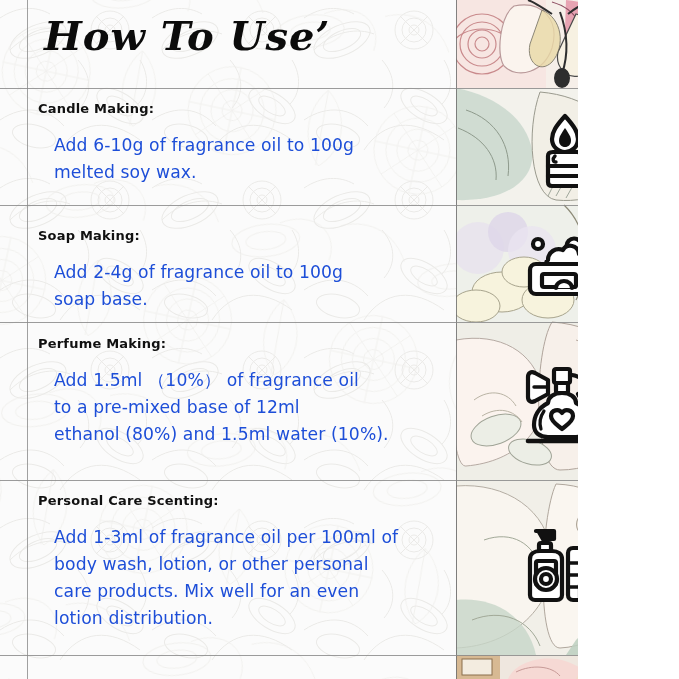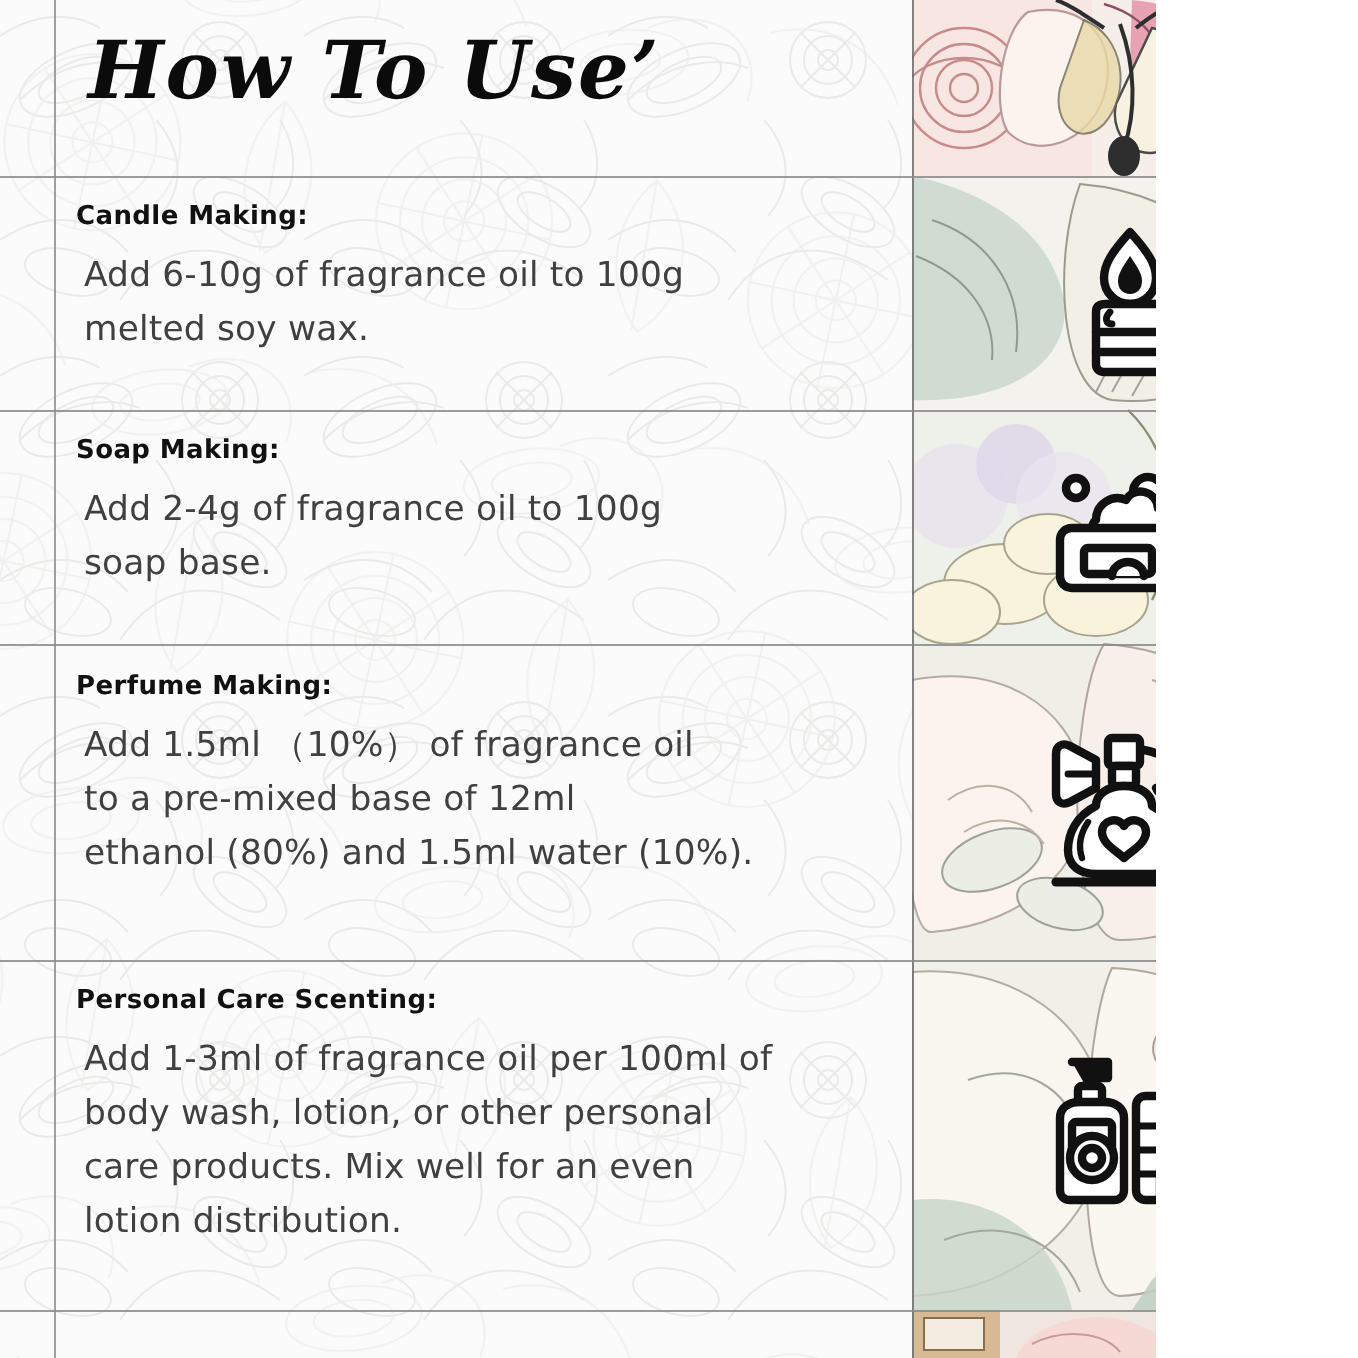--- a/index.html
+++ b/index.html
@@ -109,23 +109,23 @@
     color: #111111;
     letter-spacing: .2px;
     margin: 0 0 9px 0;
     white-space: nowrap;
   }
   .section-body {
     font-family: "DejaVu Sans", "Liberation Sans", sans-serif;
     font-weight: 400;
     font-size: 17.2px;
     line-height: 27px;
-    color: #404040;
+    color: #1d4ed8;
     letter-spacing: .1px;
-    margin: 4px;
+    margin: 16px;
   }
   .section-body .ln { display: block; white-space: nowrap; }
 
   
   .icon-cell {
     position: absolute;
     left: 510px;
     width: 110px;
     height: 86px;
     display: flex;
@@ -337,21 +337,21 @@
         <path d="M41 6 C50 16 54 22 54 29 C54 36.5 48 42 41 42 C34 42 28 36.5 28 29 C28 22 32 16 41 6Z"></path>
         <path d="M41 18 C45 24 47 27 47 30.5 C47 34.5 44.5 37 41 37 C37.5 37 35 34.5 35 30.5 C35 27 37 24 41 18Z" fill="#111111" stroke="none"></path>
         <path d="M24 46 C24 43 26 42 29 42 L53 42 C56 42 58 43 58 46 L58 72 C58 74.5 56.5 76 54 76 L28 76 C25.5 76 24 74.5 24 72Z"></path>
         <path d="M24 56 L58 56" stroke-width="4.2" fill="none"></path>
         <path d="M24 66 L58 66" stroke-width="4.2" fill="none"></path>
         <path d="M31 46 C28 49 29 52 32 52" fill="none" stroke-width="3.4"></path>
       </g>
     </svg>
   </div>
 
-  <div class="section" style="top:218px">
+  <div class="section" style="top:228px">
     <p class="section-heading">Soap Making:</p>
     <p class="section-body">
       <span class="ln">Add 2-4g of fragrance oil to 100g</span>
       <span class="ln">soap base.</span>
     </p>
   </div>
   <div class="icon-cell" style="top:228px">
     <svg width="86" height="82" viewBox="0 0 86 82">
       <g fill="#ffffff" stroke="#111111" stroke-width="4.2" stroke-linejoin="round" stroke-linecap="round">
         <circle cx="16" cy="14" r="5"></circle>

